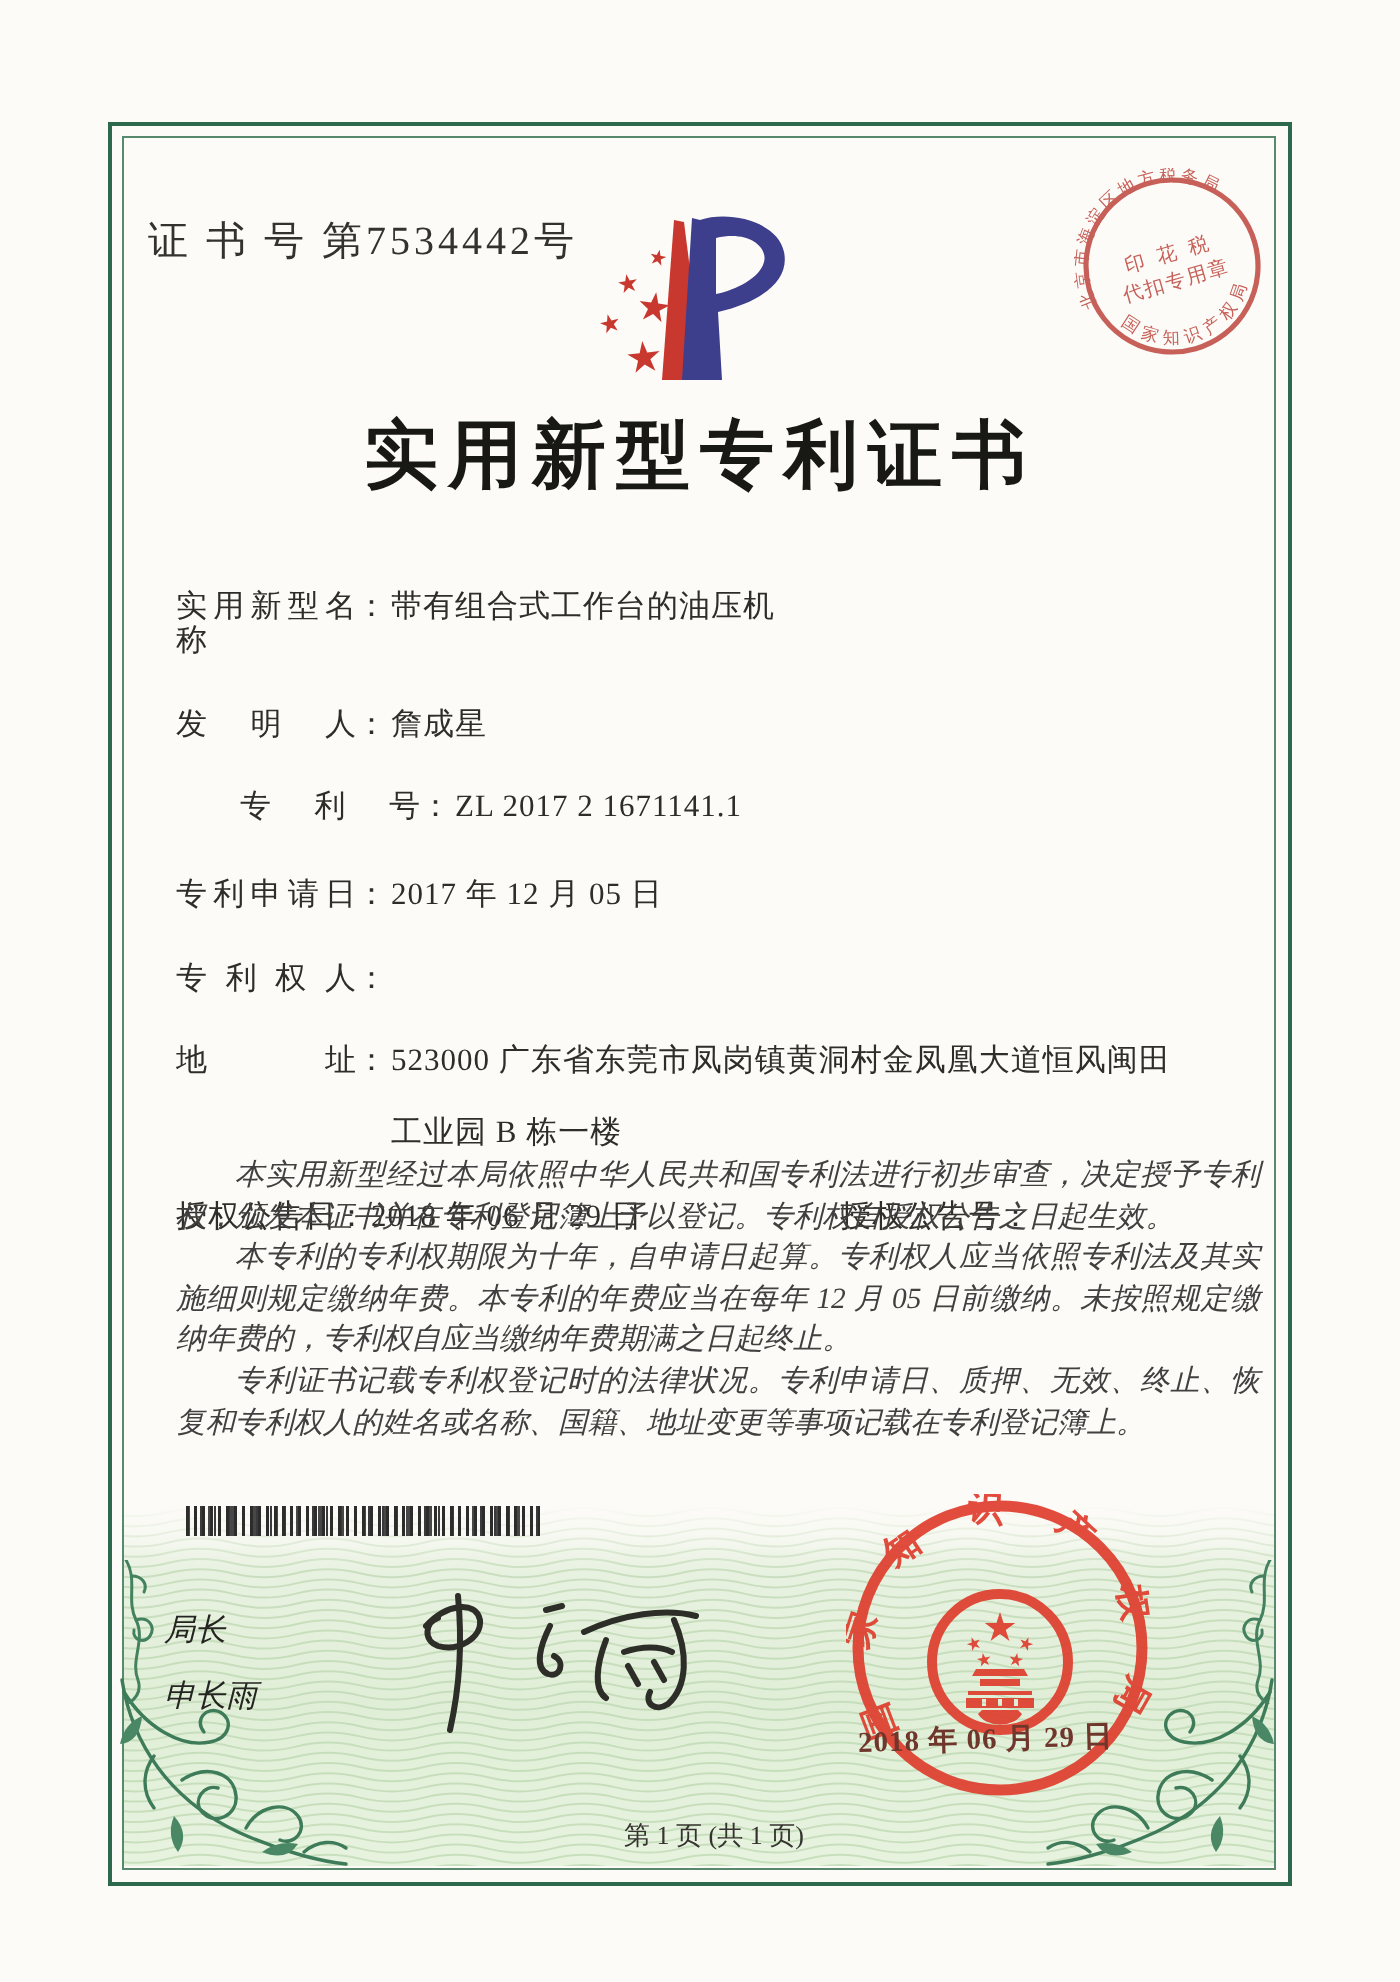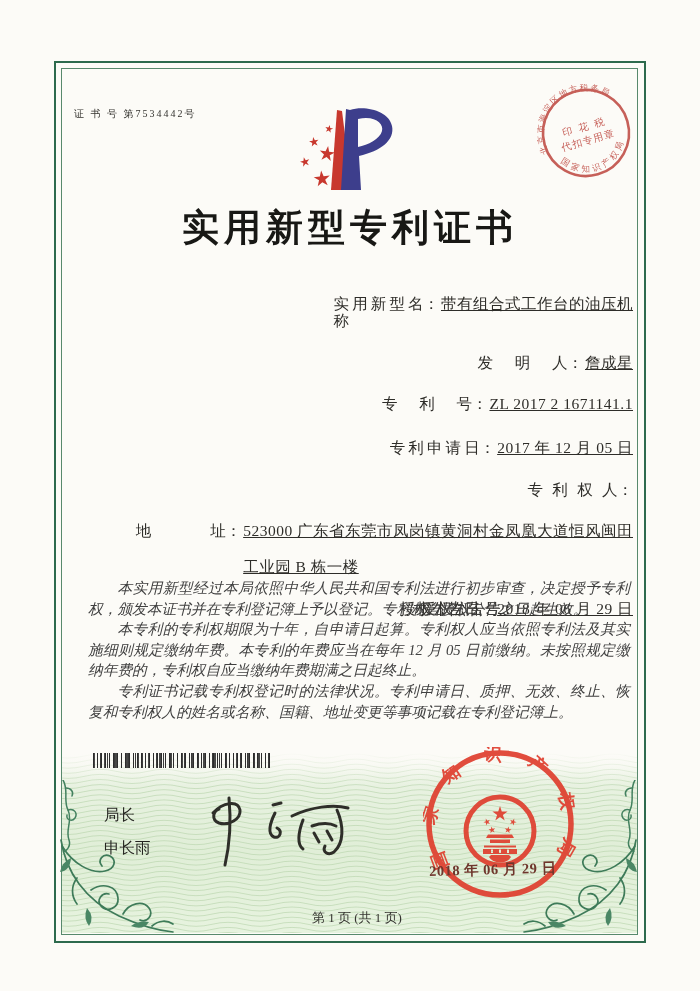--- a/index.html
+++ b/index.html
@@ -7,32 +7,32 @@
     width:700px;height:991px;position:relative;overflow:hidden;
     background:#fcfbf7;
     font-family:"Liberation Serif","DejaVu Serif",serif;
     color:#2b2a26;
   }
   .abs{position:absolute;}
   
   .frame-outer{left:54px;top:61px;width:588px;height:878px;border:2.5px solid #2d6a4d;}
   .frame-inner{left:61px;top:68px;width:575px;height:865px;border:1px solid #57896c;}
 
-  .cert-no{left:74px;top:107px;font-size:10px;letter-spacing:2px;color:#33322e;}
+  .cert-no{left:74px;top:107px;font-size:20px;letter-spacing:2px;color:#33322e;}
 
   .title{left:0;top:203px;width:700px;text-align:center;font-size:37px;font-weight:bold;
          letter-spacing:5px;color:#181815;font-family:Liberation Mono, monospace;}
 
   
   .fields{left:88px;top:295px;width:545px;font-size:15.5px;color:#2e2d29;}
-  .frow{display:flex;align-items:flex-start;margin-bottom:24.5px;line-height:17px;justify-content:flex-end;}
+  .frow{display:flex;align-items:flex-start;margin-bottom:24.5px;line-height:17px;}
   .frow.tall{margin-bottom:27px;margin-left:32px;}
   .flabel{display:inline-block;width:90px;text-align:justify;text-align-last:justify;flex:0 0 90px;}
   .fcolon{flex:0 0 14px;}
-  .fvalue{margin-left:2px;letter-spacing:.5px;text-decoration:underline;}
+  .fvalue{margin-left:2px;letter-spacing:.5px;}
   .addr2{margin-top:19px;line-height:17px;}
   .grant-row{position:relative;width:545px;}
   .grant-right{position:absolute;left:332px;top:0;display:flex;}
   .grant-right .flabel{width:80px;flex:0 0 80px;}
 
   
   .body-text{left:88px;top:578px;width:542px;font-size:14.7px;line-height:20.6px;
              color:#404040;font-style:italic;text-align:justify;}
   .body-text p{margin:0;text-indent:2em;}
 
@@ -42,22 +42,22 @@
   .band svg{display:block;}
   .band-fade{left:62px;top:752px;width:575px;height:34px;
              background:linear-gradient(180deg,#fcfbf7 0%,rgba(252,251,247,0) 100%);}
 
   .barcode{left:93px;top:753px;width:177px;height:15px;
     background:
       repeating-linear-gradient(90deg,#2c2c2c 0 1.5px,rgba(0,0,0,0) 1.5px 4px),
       repeating-linear-gradient(90deg,#3a3a3a 0 1px,rgba(0,0,0,0) 1px 7px),
       repeating-linear-gradient(90deg,rgba(40,40,40,.85) 0 2px,rgba(0,0,0,0) 2px 11px);}
 
-  .director{left:104px;top:805px;font-size:15.5px;color:#242420;
-            font-family:"Liberation Sans","DejaVu Sans",sans-serif;}
+  .director{left:82px;top:805px;font-size:15.5px;color:#242420;
+            font-family:"Liberation Sans","DejaVu Sans",sans-serif;font-style:italic;}
   .director .name{margin-top:12px;}
 
   .footer{left:17px;top:909px;width:680px;text-align:center;font-size:13px;color:#34332f;}
 
   .seal-date{left:429px;top:860px;width:150px;font-size:14.5px;letter-spacing:.5px;
              color:#6f362c;transform:rotate(-1.5deg);font-weight:bold;}
 
   svg text{font-family:"Liberation Serif","DejaVu Serif",serif;}
 </style>
 </head>

